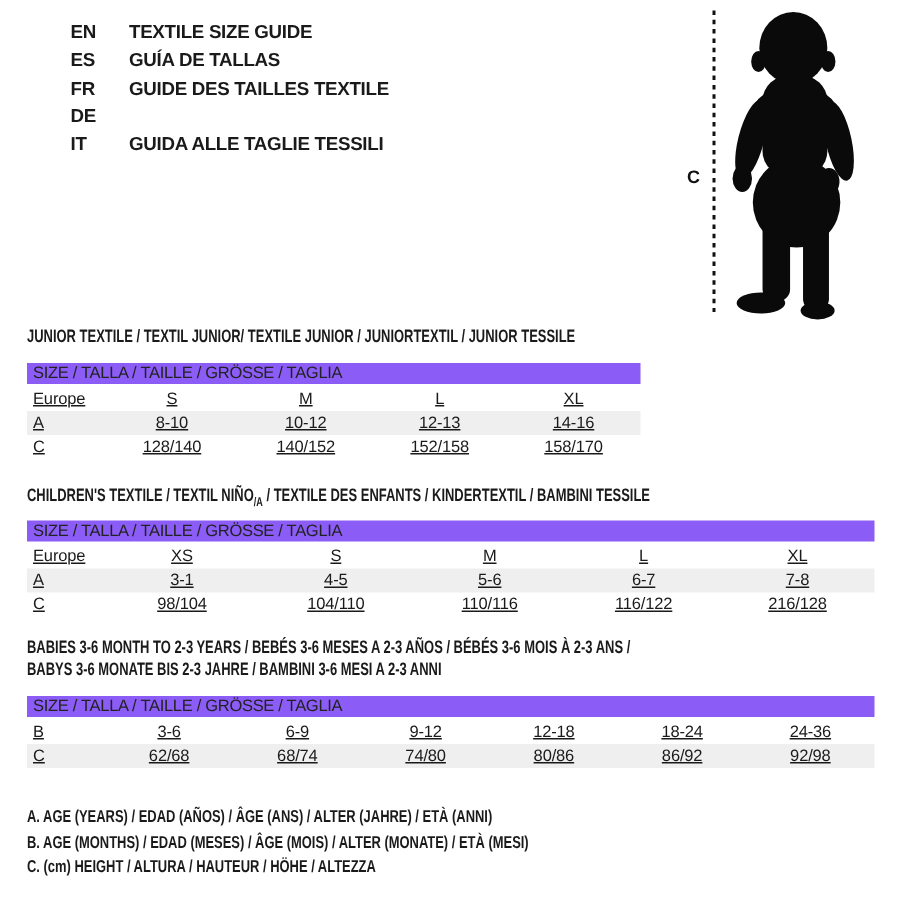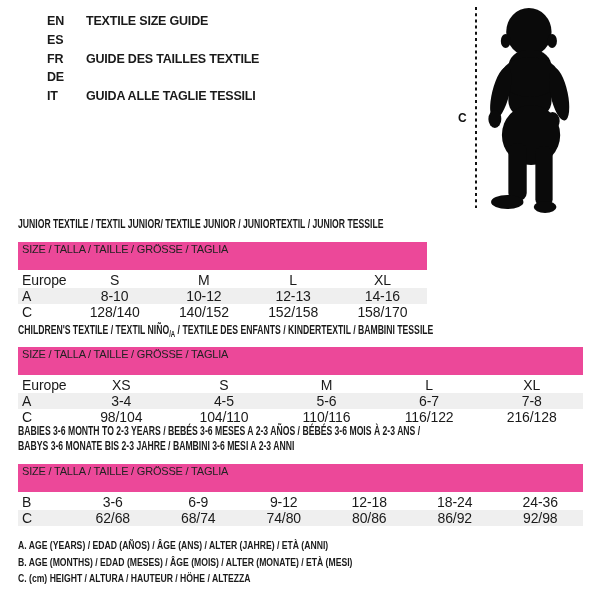--- a/index.html
+++ b/index.html
@@ -25,24 +25,24 @@
   #title-1 { top:323px; }
   #title-2 { top:424px; }
   .sub { font-size:70%; vertical-align:sub; }
 
   
   .tbl { position:absolute; left:18px; }
   #tbl-0 { top:242px; width:409px; }
   #tbl-1 { top:347px; width:565px; }
   #tbl-2 { top:464px; width:565px; }
   .tbl-header {
-    background:#ec4899; height:28px; line-height:14px; padding-left:4px;
+    background:#8b5cf6; height:14px; line-height:14px; padding-left:4px;
     font-size:11px; letter-spacing:-0.2px; margin-bottom:2px; color:#222;
   }
-  .tbl-row { display:flex; height:16px; line-height:16px; font-size:14px; letter-spacing:-0.1px; }
+  .tbl-row { display:flex; height:16px; line-height:16px; font-size:11px; letter-spacing:-0.1px;text-decoration:underline; }
   .tbl-row.shade { background:#efefef; }
   .tbl-label { width:52px; padding-left:4px; box-sizing:border-box; }
   .tbl-cell { flex:1; text-align:center; }
 
   
   #footnotes { position:absolute; left:18px; top:537px; }
   .footnote {
     font-size:11.5px; font-weight:bold; white-space:nowrap; line-height:16.5px;
     transform:scaleX(0.75); transform-origin:0 50%;
   }
@@ -52,20 +52,21 @@
 
 <div id="page">
 
   <div id="lang-block">
     <div class="lang-row">
       <span class="lang-code">EN</span>
       <span class="lang-label">TEXTILE SIZE GUIDE</span>
     </div>
     <div class="lang-row">
       <span class="lang-code">ES</span>
+      <span class="lang-label">GUÍA DE TALLAS</span>
     </div>
     <div class="lang-row">
       <span class="lang-code">FR</span>
       <span class="lang-label">GUIDE DES TAILLES TEXTILE</span>
     </div>
     <div class="lang-row">
       <span class="lang-code">DE</span>
     </div>
     <div class="lang-row">
       <span class="lang-code">IT</span>
@@ -136,21 +137,21 @@
       <div class="tbl-row">
         <div class="tbl-label">Europe</div>
         <div class="tbl-cell">XS</div>
         <div class="tbl-cell">S</div>
         <div class="tbl-cell">M</div>
         <div class="tbl-cell">L</div>
         <div class="tbl-cell">XL</div>
       </div>
       <div class="tbl-row shade">
         <div class="tbl-label">A</div>
-        <div class="tbl-cell">3-4</div>
+        <div class="tbl-cell">3-1</div>
         <div class="tbl-cell">4-5</div>
         <div class="tbl-cell">5-6</div>
         <div class="tbl-cell">6-7</div>
         <div class="tbl-cell">7-8</div>
       </div>
       <div class="tbl-row">
         <div class="tbl-label">C</div>
         <div class="tbl-cell">98/104</div>
         <div class="tbl-cell">104/110</div>
         <div class="tbl-cell">110/116</div>

